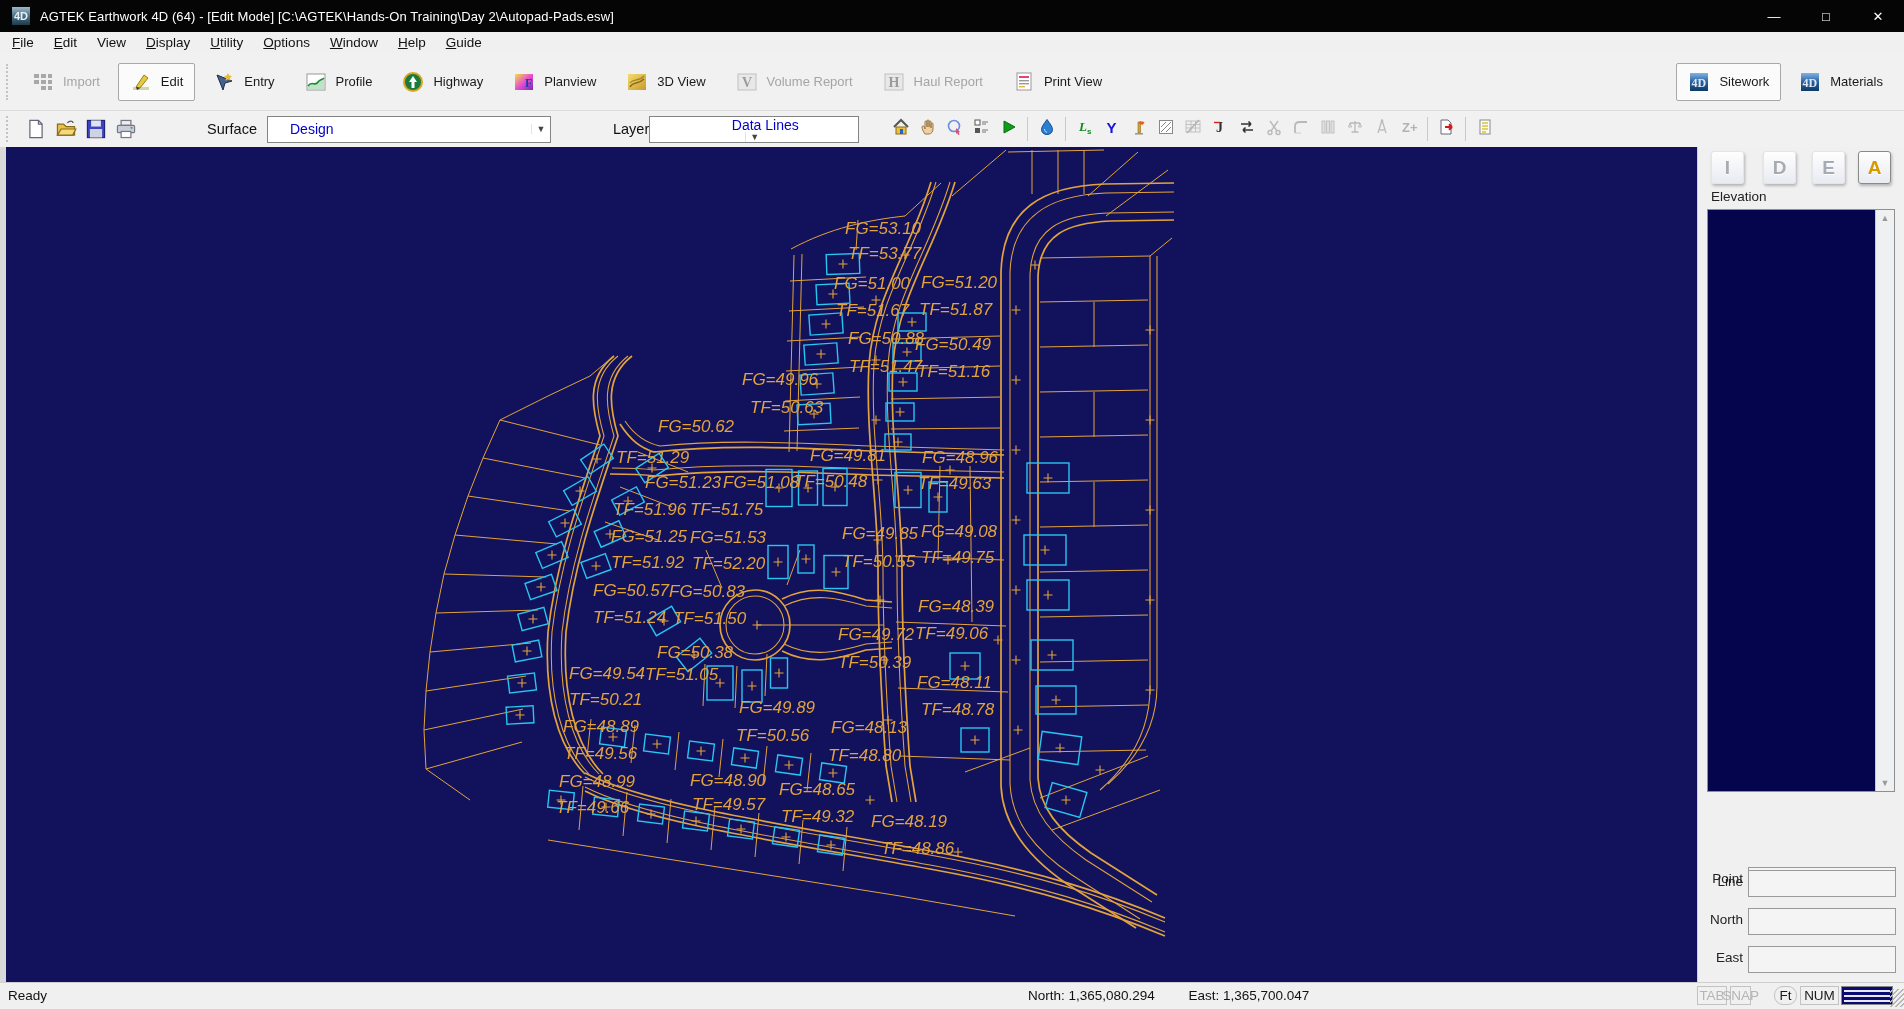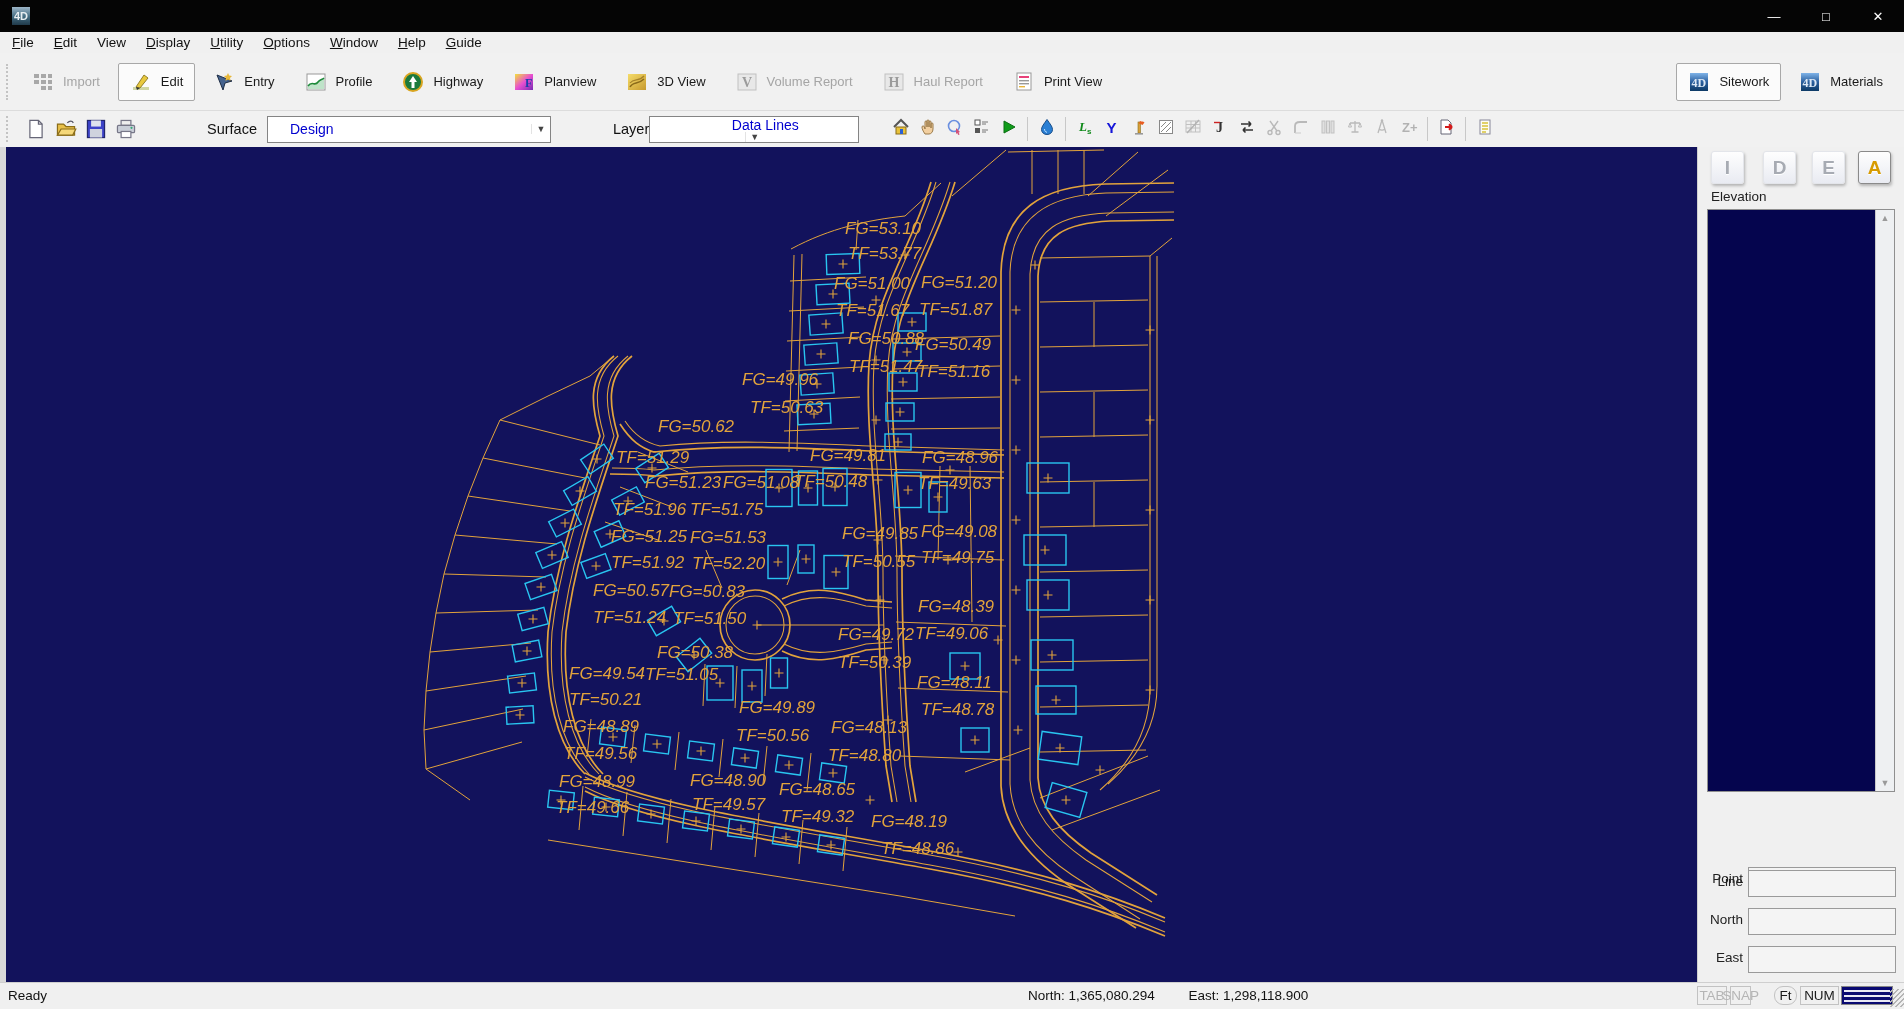--- a/index.html
+++ b/index.html
@@ -72,20 +72,21 @@
              box-sizing:border-box;}
   #ind-meter i{display:block;height:2px;background:#e8e8f4;margin:3px 2px 0 2px;}
   #resize-grip{position:absolute;right:0px;top:6px;width:14px;height:18px;
       background:repeating-linear-gradient(135deg,transparent,transparent 2px,#b5b5b5 2px,#b5b5b5 3.5px);}
 </style>
 <style>#cad-svg .r{stroke-width:1.7} #cad-svg .r2{stroke-width:1.05} #cad-svg .l{stroke-width:1}</style></head>
 <body>
 
 <div id="titlebar">
   <div id="app-icon">4D</div>
+  <div id="title-text">AGTEK Earthwork 4D (64) - [Edit Mode]  [C:\AGTEK\Hands-On Training\Day 2\Autopad-Pads.esw]</div>
   <div id="win-controls">
     <div class="win-btn">—</div>
     <div class="win-btn">□</div>
     <div class="win-btn">✕</div>
   </div>
 </div>
 
 <div id="menubar">
     <div class="menu-item"><u>F</u>ile</div>
     <div class="menu-item"><u>E</u>dit</div>
@@ -780,21 +781,21 @@
     </div>
 </div>
 
 <div id="statusbar">
   <span id="status-ready">Ready</span>
   <span id="status-coords">
     <span>North:</span>
     <span>1,365,080.294</span>
     <span class="gap"></span>
     <span>East:</span>
-    <span>1,298,118.900</span>
+    <span>1,365,700.047</span>
   </span>
   <span id="indicators"><span class="ind-cell dim" style="left: 1697px; width: 30px;">TAB</span><span class="ind-cell dim" style="left: 1730px; width: 21px;">SNAP</span><span class="ind-cell" style="left: 1774px; width: 23px; border-radius: 9px;">Ft</span><span class="ind-cell" style="left: 1800px; width: 39px;">NUM</span></span>
   <span id="ind-meter">
       <i></i>
       <i></i>
       <i></i>
     </span>
   <span id="resize-grip"></span>
 </div>
 

